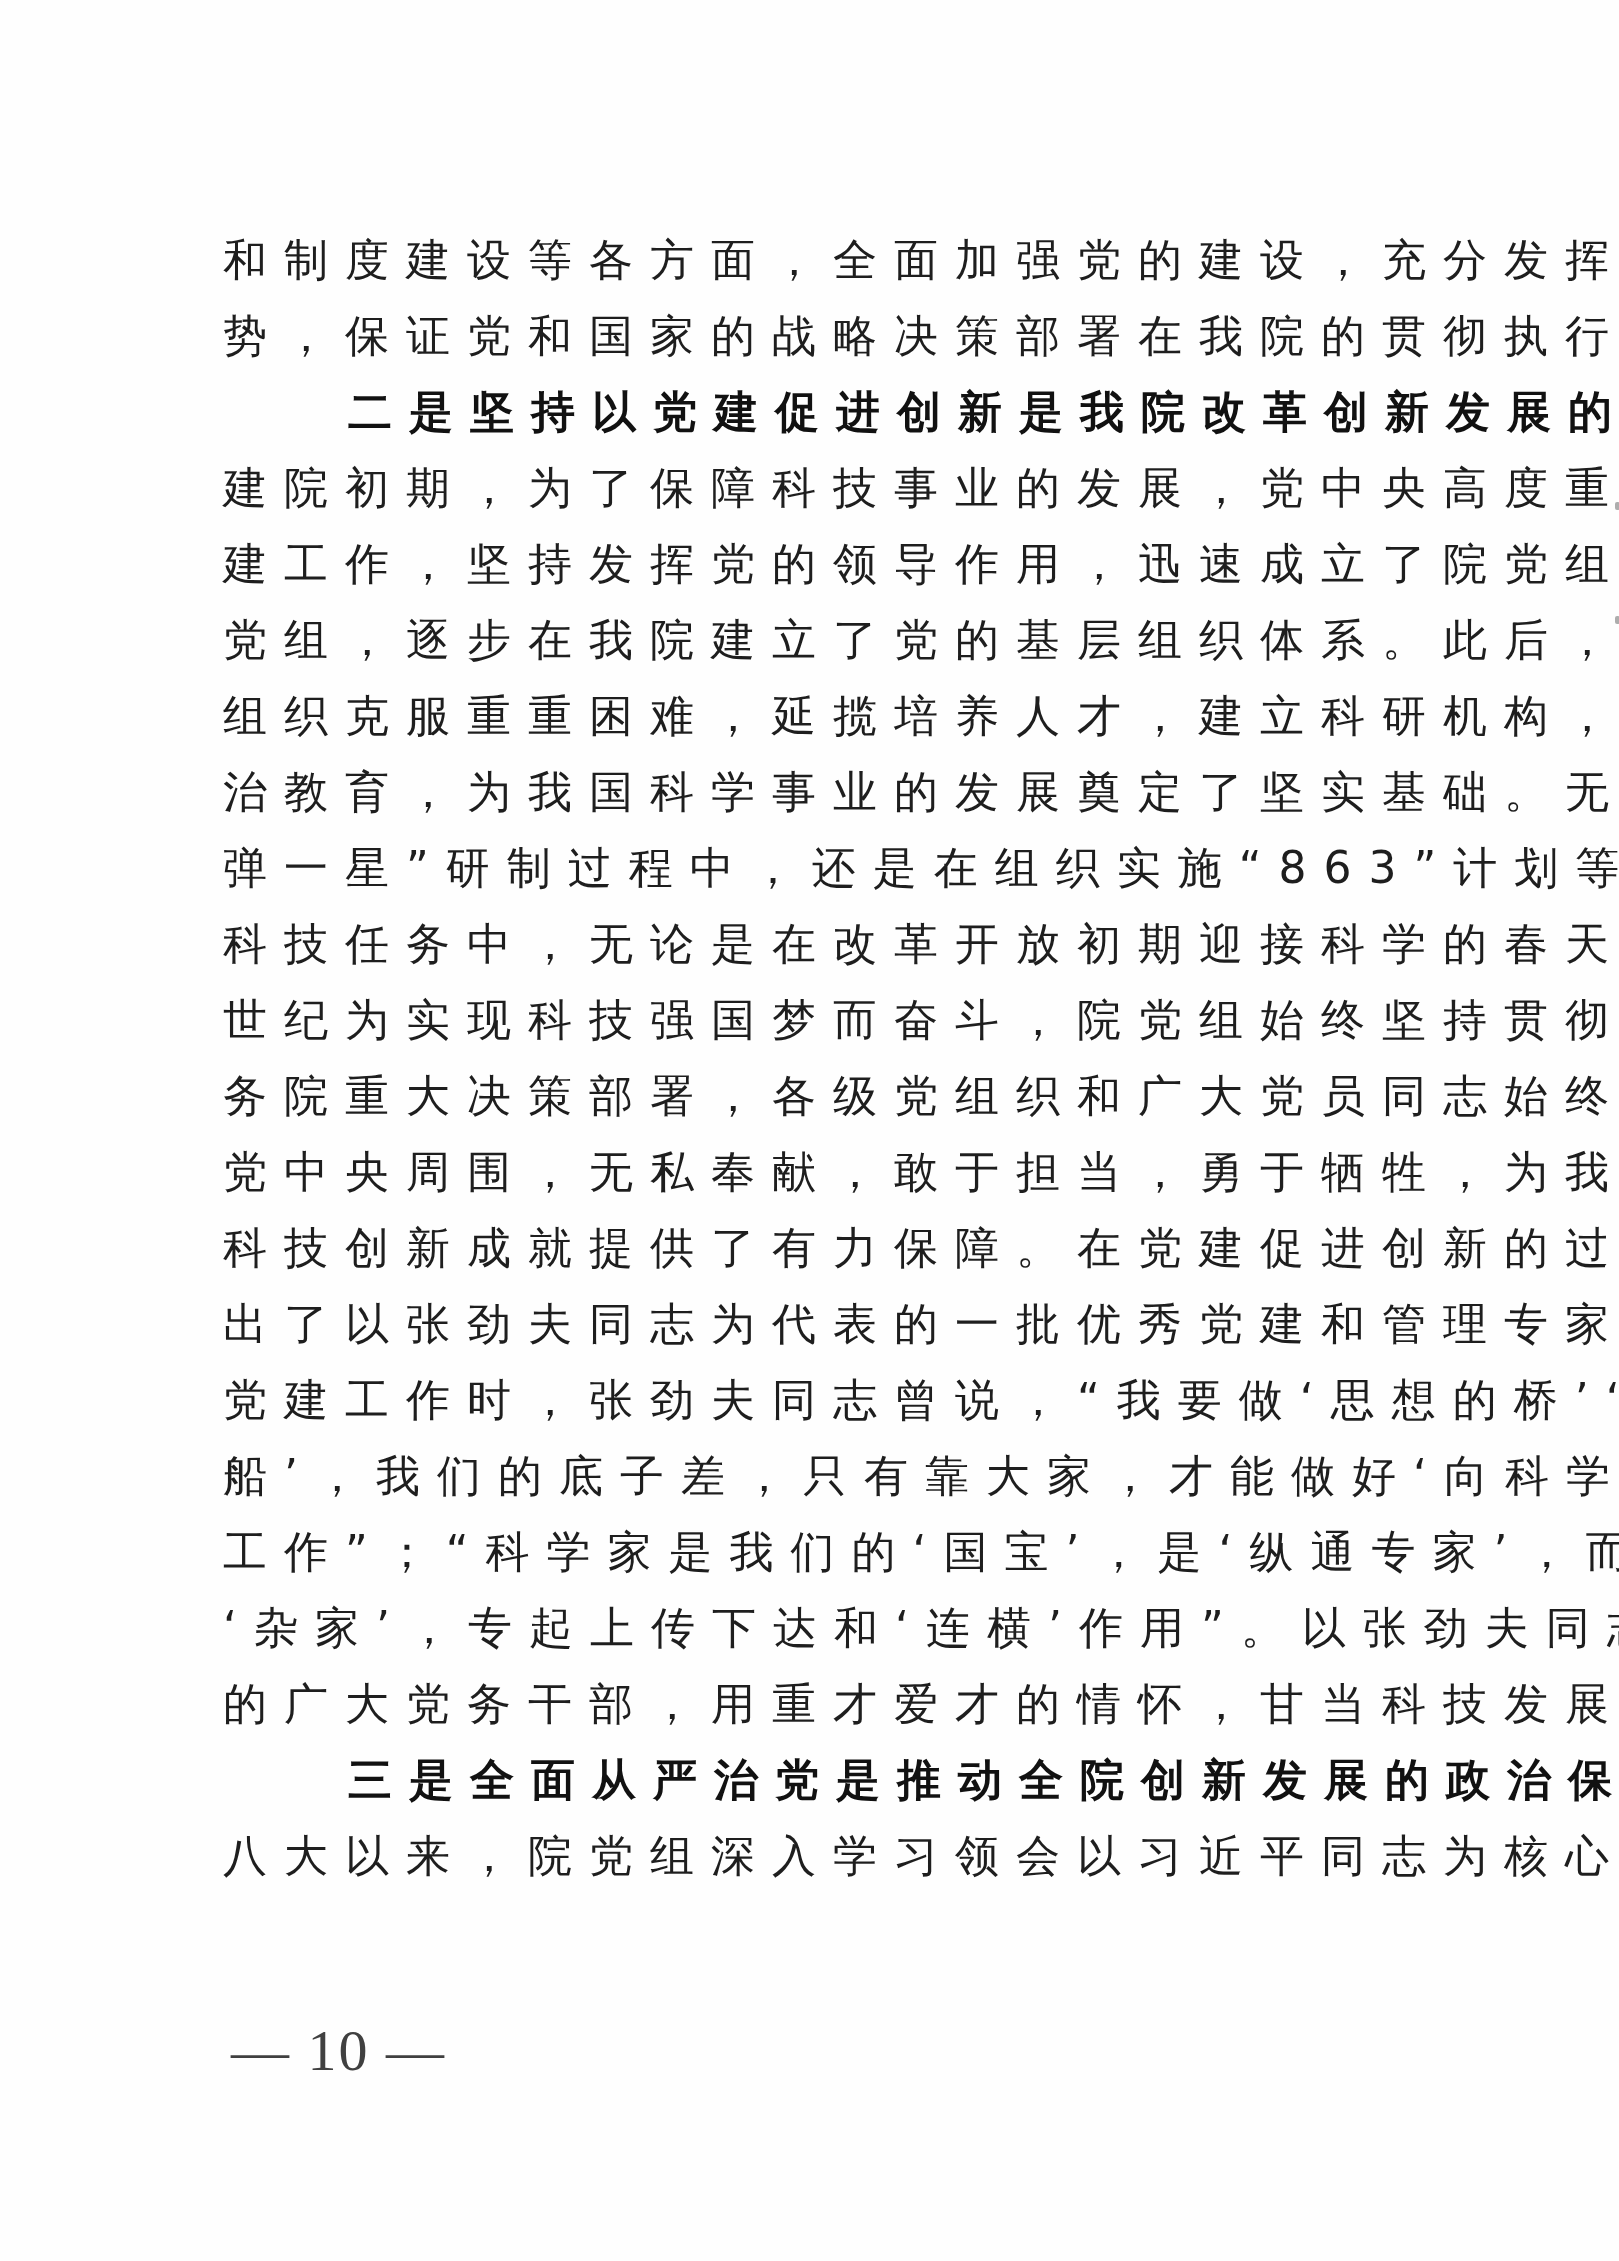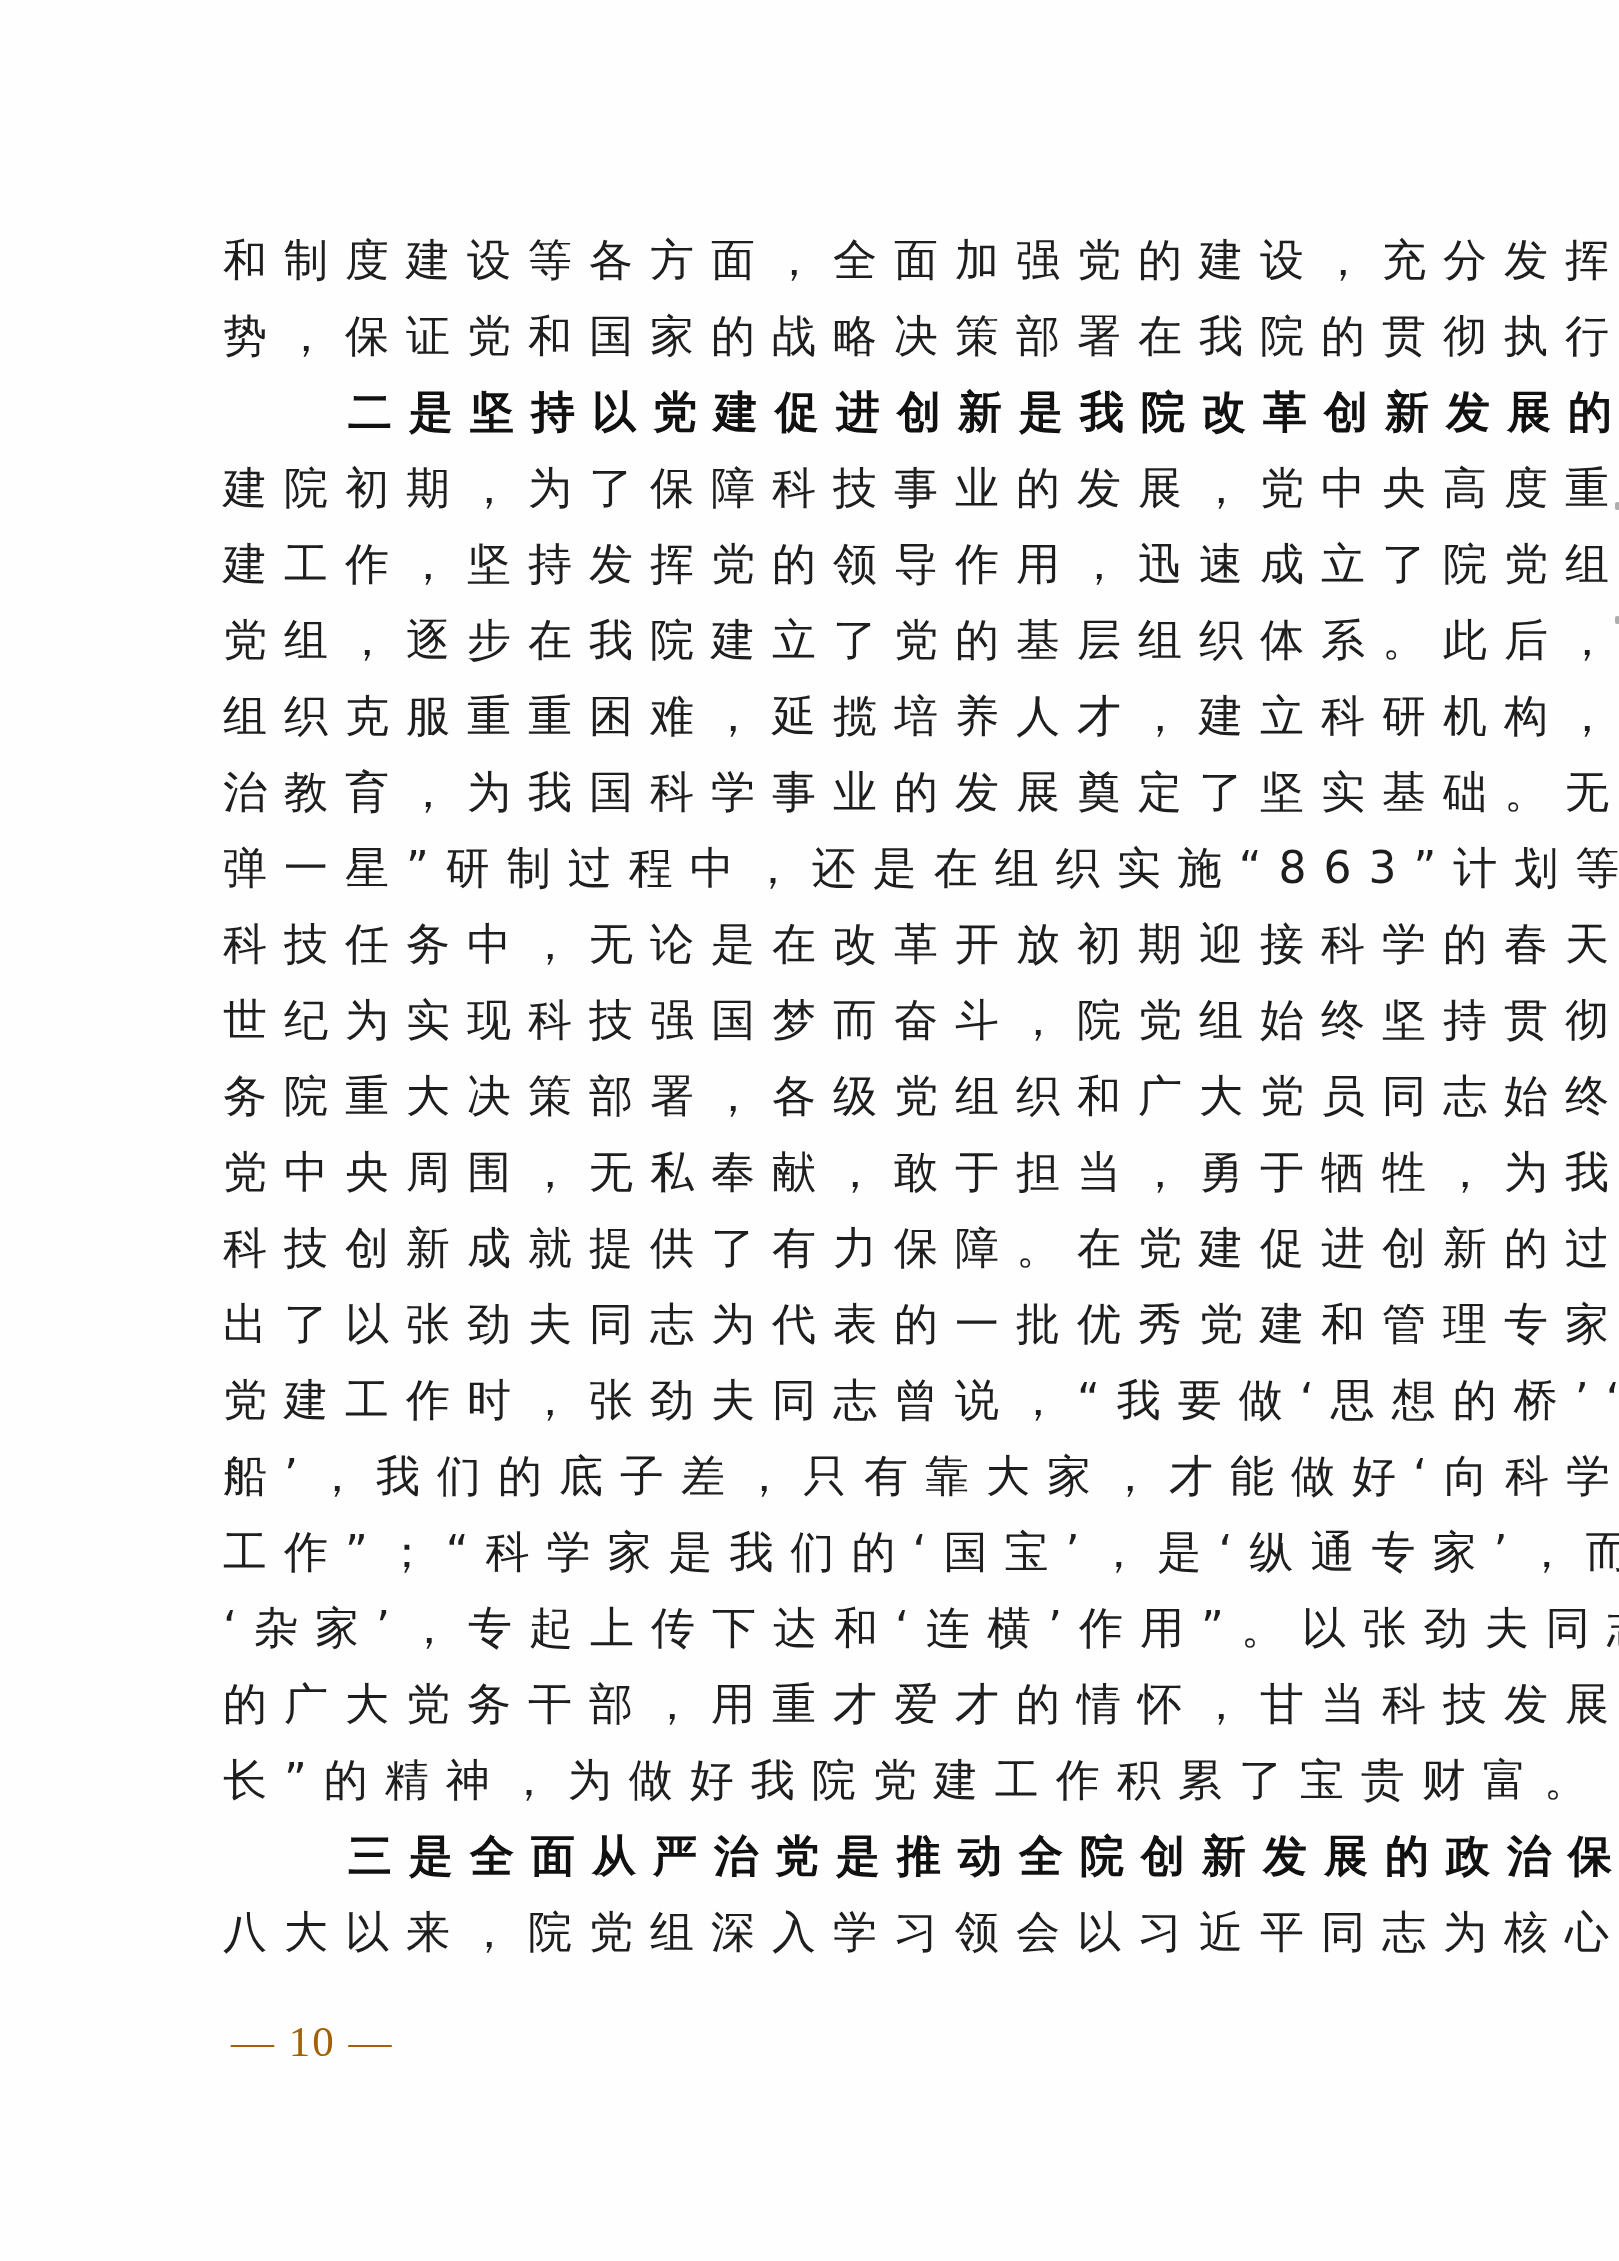--- a/index.html
+++ b/index.html
@@ -40,22 +40,22 @@
   .line.indent { padding-left: 125px; }
   .line .bold {
     font-weight: 700;
     color: #111;
   }
   .page-number {
     position: absolute;
     left: 231px;
     top: 2017px;
     font-family: "Liberation Serif", "DejaVu Serif", serif;
-    font-size: 43px;
-    color: #a16207;
+    font-size: 58px;
+    color: #404040;
     letter-spacing: 2px;
     white-space: nowrap;
   }
   .scan-mark {
     position: absolute;
     width: 4.9px;
     height: 7.8px;
     background: #777;
     border-radius: 2px;
     opacity: 0.6;
@@ -82,21 +82,20 @@
     <div class="line">世纪为实现科技强国梦而奋斗，院党组始终坚持贯彻党中央、国</div>
     <div class="line">务院重大决策部署，各级党组织和广大党员同志始终紧密团结在</div>
     <div class="line">党中央周围，无私奉献，敢于担当，勇于牺牲，为我院不断取得</div>
     <div class="line">科技创新成就提供了有力保障。在党建促进创新的过程中，涌现</div>
     <div class="line">出了以张劲夫同志为代表的一批优秀党建和管理专家。在谈到做</div>
     <div class="line">党建工作时，张劲夫同志曾说，“我要做‘思想的桥’‘感情的</div>
     <div class="line">船’，我们的底子差，只有靠大家，才能做好‘向科学进军’的</div>
     <div class="line">工作”；“科学家是我们的‘国宝’，是‘纵通专家’，而我是</div>
     <div class="line">‘杂家’，专起上传下达和‘连横’作用”。以张劲夫同志为代表</div>
     <div class="line">的广大党务干部，用重才爱才的情怀，甘当科技发展“后勤部</div>
-    <div class="line">长”的精神，为做好我院党建工作积累了宝贵财富。</div>
     <div class="line indent">
       <span class="bold">三是全面从严治党是推动全院创新发展的政治保障。</span>
     </div>
     <div class="line">八大以来，院党组深入学习领会以习近平同志为核心的党中央关</div>
   </div>
 
   <div class="page-number">— 10 —</div>
 
   <div class="scan-mark" style="left:1615px; top:502px;"></div>
   <div class="scan-mark" style="left:1615px; top:616px;"></div>

